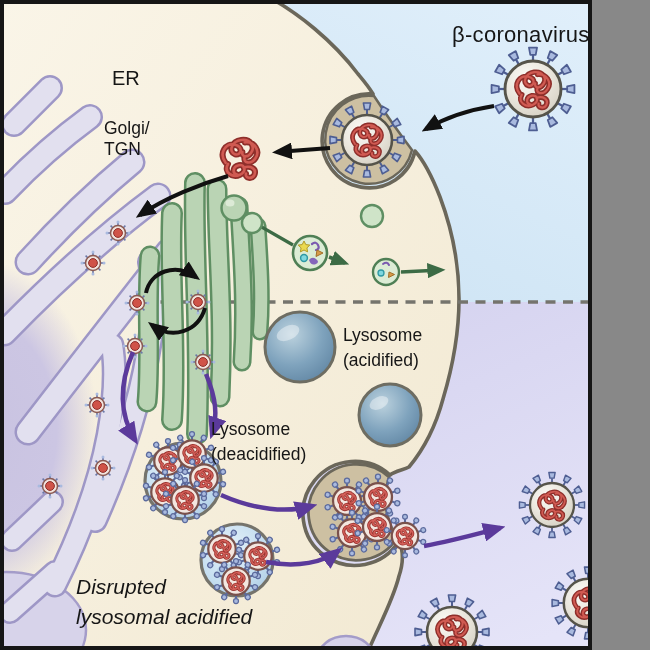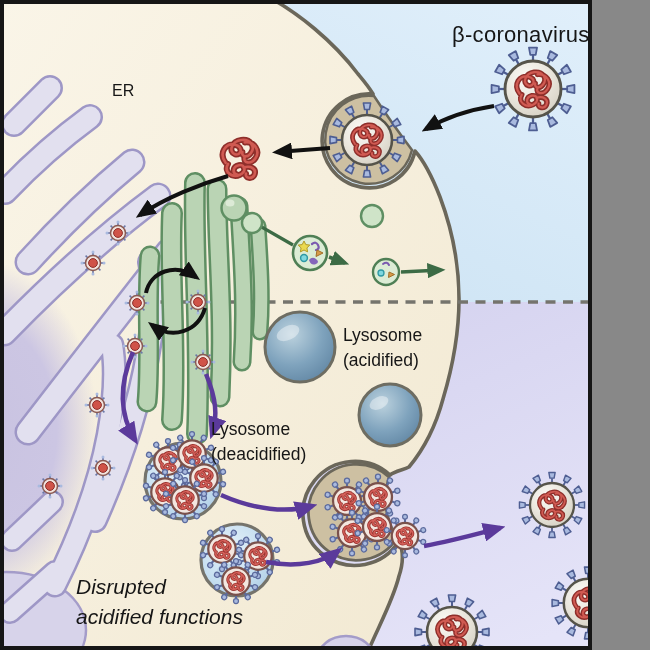--- a/index.html
+++ b/index.html
@@ -2,21 +2,21 @@
 <html><head>
 <meta charset="utf-8">
 <style>
   html,body{margin:0;padding:0;background:#888;}
   .fig{position:relative;width:592px;height:650px;overflow:hidden;background:#f6eedb;
        font-family:"Liberation Sans",sans-serif;}
   .fig svg{position:absolute;inset:0;}
   .frame{position:absolute;inset:0;border:4px solid #161616;pointer-events:none;z-index:30;}
   .lbl{position:absolute;white-space:pre-line;line-height:1.22;color:#161616;z-index:20;}
   .lbl-virus{left:452px;top:22px;font-size:22px;letter-spacing:.3px;}
-  .lbl-er{left:112px;top:81px;font-size:16px;}
+  .lbl-er{left:112px;top:66px;font-size:20px;}
   .lbl-golgi{left:104px;top:118px;font-size:17.5px;}
   .lbl-normal{left:470px;top:195px;font-size:22px;font-weight:bold;font-style:italic;color:#4e6e55;line-height:1.3;}
   .lbl-exit{left:470px;top:319px;font-size:22px;font-weight:bold;font-style:italic;color:#58258d;line-height:1.3;}
   .lbl-lysacid{left:343px;top:323px;font-size:17.5px;line-height:1.45;}
   .lbl-lysdeacid{left:211px;top:417px;font-size:17.5px;line-height:1.45;}
   .lbl-disrupted{left:76px;top:572px;font-size:21px;font-style:italic;line-height:1.45;}
 </style>
 </head>
 <body>
 
@@ -297,21 +297,23 @@
 
   <use href="#virus-big" transform="translate(533,89) scale(1.12)"></use>
   <use href="#virus-big" transform="translate(552,505) scale(0.88)"></use>
   <use href="#virus-big" transform="translate(588,603) scale(0.97)"></use>
   <use href="#virus-big" transform="translate(452,632) scale(1.0)"></use>
   <use href="#virus-big" transform="translate(641,470) scale(0.9)"></use>
 </svg>
 
 <div class="lbl lbl-virus">β-coronavirus</div>
 <div class="lbl lbl-er">ER</div>
+<div class="lbl lbl-golgi">Golgi/
+TGN</div>
 <div class="lbl lbl-lysacid">Lysosome
 (acidified)</div>
 <div class="lbl lbl-lysdeacid">Lysosome
 (deacidified)</div>
 <div class="lbl lbl-disrupted">Disrupted
-acidified functions</div>
+lysosomal acidified</div>
 
 <div class="frame"></div>
 </div>
 
 </body></html>

